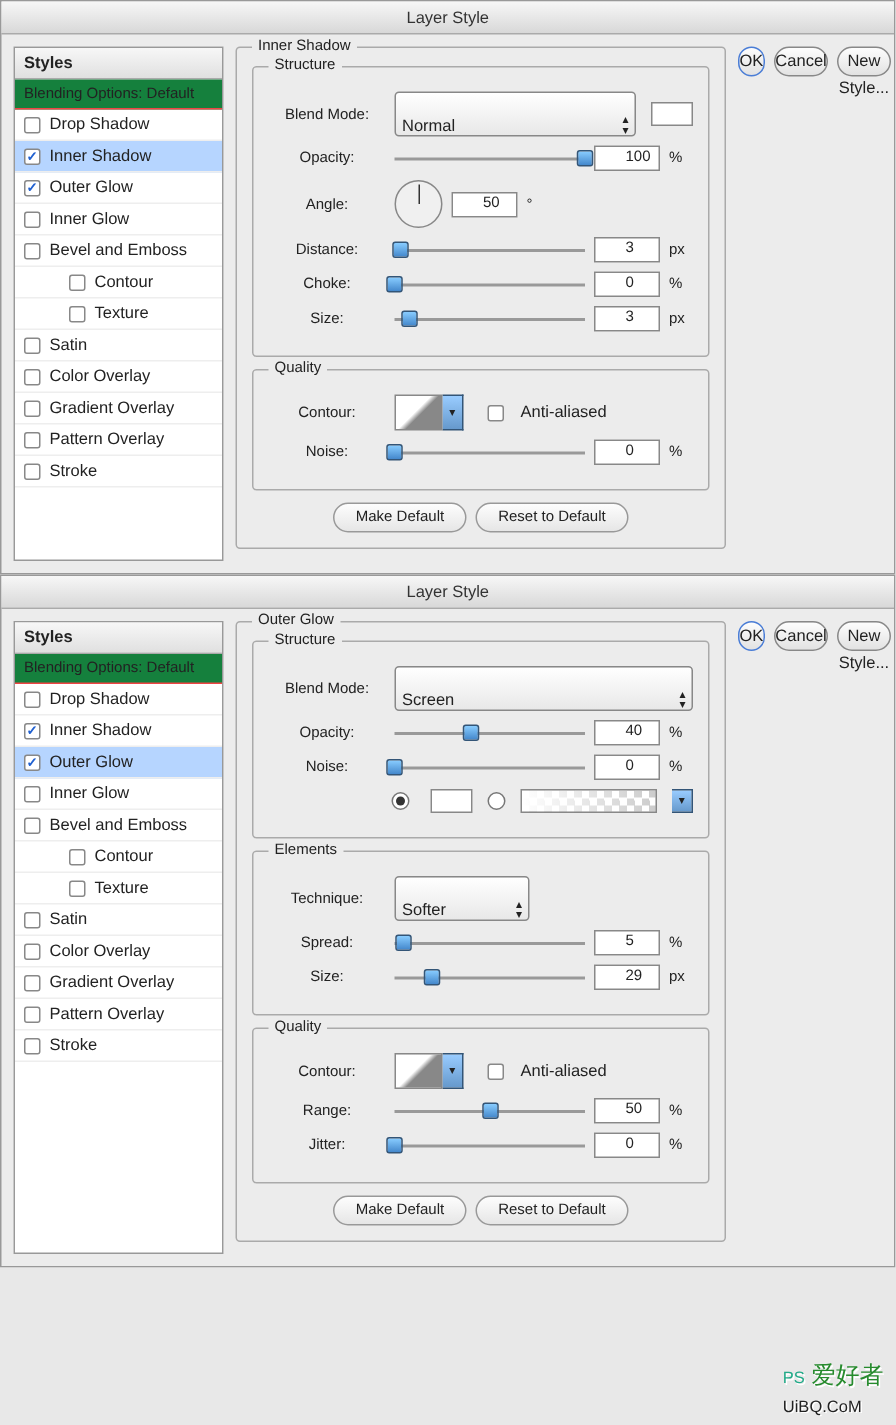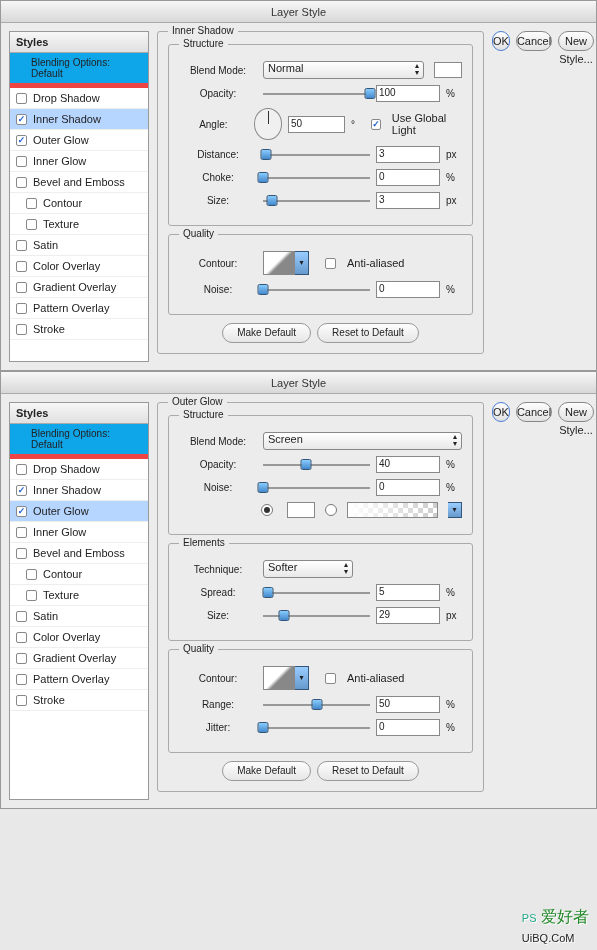--- a/index.html
+++ b/index.html
@@ -2,39 +2,39 @@
 <html><head>
 <meta charset="utf-8">
 <style>
 *{box-sizing:border-box;margin:0;padding:0;font-family:"Lucida Grande",Arial,sans-serif;font-size:11px;color:#222}
 body{background:#e8e8e8;width:597px}
 .dialog{background:#ececec;border:1px solid #999}
 .title-bar{height:22px;background:linear-gradient(#f7f7f7,#d8d8d8);border-bottom:1px solid #aaa;text-align:center;line-height:22px;color:#333}
 .dialog-body{display:flex;padding:8px;gap:8px}
 .styles-panel{width:140px;border:1px solid #999;background:#fff}
 .styles-header{background:linear-gradient(#f7f7f7,#e0e0e0);border-bottom:1px solid #aaa;padding:4px 6px;font-weight:bold}
-.styles-sub{background:#0ea5e9;border-bottom:5px solid #ef4444;padding:4px 21px;font-size:10px}
+.styles-sub{background:#15803d;border-bottom:1px solid #ef4444;padding:4px 6px;font-size:10px}
 .style-item{display:flex;align-items:center;padding:4px 6px;border-bottom:1px solid #eee;cursor:pointer}
-.style-item.indent{padding-left:16px}
+.style-item.indent{padding-left:36px}
 .style-item.sel{background:#b6d5ff}
 .chk{width:11px;height:11px;border:1px solid #888;background:#fff;margin-right:6px;border-radius:2px;display:flex;align-items:center;justify-content:center;font-size:9px;color:#000}
 .chk.on{background:#fff}
 .chk.on::after{content:"✓";font-weight:bold;color:#2060d0}
 .main-col{flex:1}
 .fieldset{border:1px solid #aaa;border-radius:3px;margin-bottom:8px;padding:10px 10px 10px 10px;position:relative}
 .legend{position:absolute;top:-7px;left:10px;background:#ececec;padding:0 4px;font-size:10px}
 .row{display:flex;align-items:center;margin:6px 0;gap:6px}
 .lbl{width:78px;text-align:center;font-size:10px}
-.select{flex:1;height:18px;background:linear-gradient(#fff,#e8e8e8);border:1px solid #888;border-radius:3px;display:flex;align-items:flex-start;justify-content:space-between;padding:0 4px;font-size:10px}
+.select{flex:1;height:30px;background:linear-gradient(#fff,#e8e8e8);border:1px solid #888;border-radius:3px;display:flex;align-items:flex-end;justify-content:space-between;padding:0 4px;font-size:10px}
 .select .arrows{font-size:8px;line-height:7px}
 .swatch{width:28px;height:16px;border:1px solid #888;background:#fff;margin-left:4px}
 .slider{flex:1;height:14px;position:relative}
 .track{position:absolute;top:6px;left:0;right:0;height:2px;background:#999}
 .thumb{position:absolute;top:1px;width:11px;height:11px;background:linear-gradient(#8cf,#48c);border:1px solid #357;border-radius:2px;transform:translateX(-50%)}
-.num{width:64px;height:17px;border:1px solid #888;background:#fff;text-align:left;padding:1px 2px;font-size:10px}
+.num{width:44px;height:17px;border:1px solid #888;background:#fff;text-align:left;padding:1px 20px;font-size:10px}
 .unit{width:16px;font-size:10px}
 .angle-dial{width:32px;height:32px;border:1px solid #888;border-radius:50%;background:#f0f0f0;position:relative}
 .angle-dial::after{content:"";position:absolute;left:50%;top:2px;width:1px;height:13px;background:#333}
 .contour-sw{width:32px;height:24px;border:1px solid #888;background:linear-gradient(135deg,#fff 0%,#fff 45%,#888 55%,#888 100%);position:relative}
 .dd-btn{width:14px;height:24px;background:linear-gradient(#9cf,#69c);border:1px solid #357;border-left:none;font-size:8px;text-align:center;line-height:22px}
 .btn-row{display:flex;gap:6px;justify-content:center;margin-top:6px}
 .btn{height:20px;padding:0 14px;background:linear-gradient(#fdfdfd,#e6e6e6);border:1px solid #999;border-radius:10px;font-size:10px;cursor:pointer;line-height:18px;text-align:center}
 .side-col{width:96px;display:flex;flex-direction:row;gap:6px;align-items:stretch}
 .side-btn{height:20px;background:linear-gradient(#fdfdfd,#e2e2e2);border:1px solid #888;border-radius:10px;text-align:center;line-height:18px;font-size:11px;cursor:pointer}
 .side-btn.primary{border:1.5px solid #4a7dd6}
@@ -127,24 +127,20 @@
                   <div class="thumb" style="left:100%"></div>
                 </div>
                 <div class="num">100</div>
                 <span class="unit">%</span>
               </div>
       <div class="row">
                 <span class="lbl">Angle:</span>
                 <div class="angle-dial"></div>
                 <div class="num">50</div>
                 <span class="unit">°</span>
-                <span class="inline-chk">
-                  <span class="chk on"></span>
-                  <span>Use Global Light</span>
-                </span>
               </div>
       <div class="row">
                 <span class="lbl">Distance:</span>
                 <div class="slider">
                   <div class="track"></div>
                   <div class="thumb" style="left:3%"></div>
                 </div>
                 <div class="num">3</div>
                 <span class="unit">px</span>
               </div>

